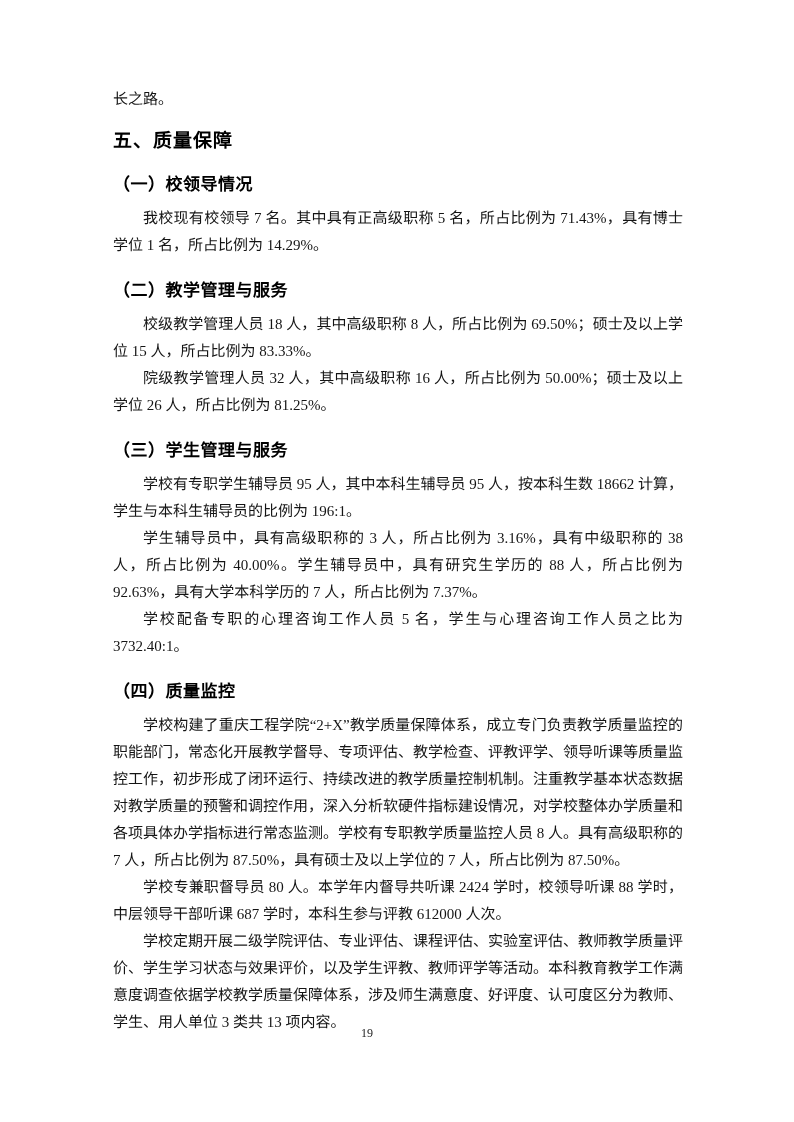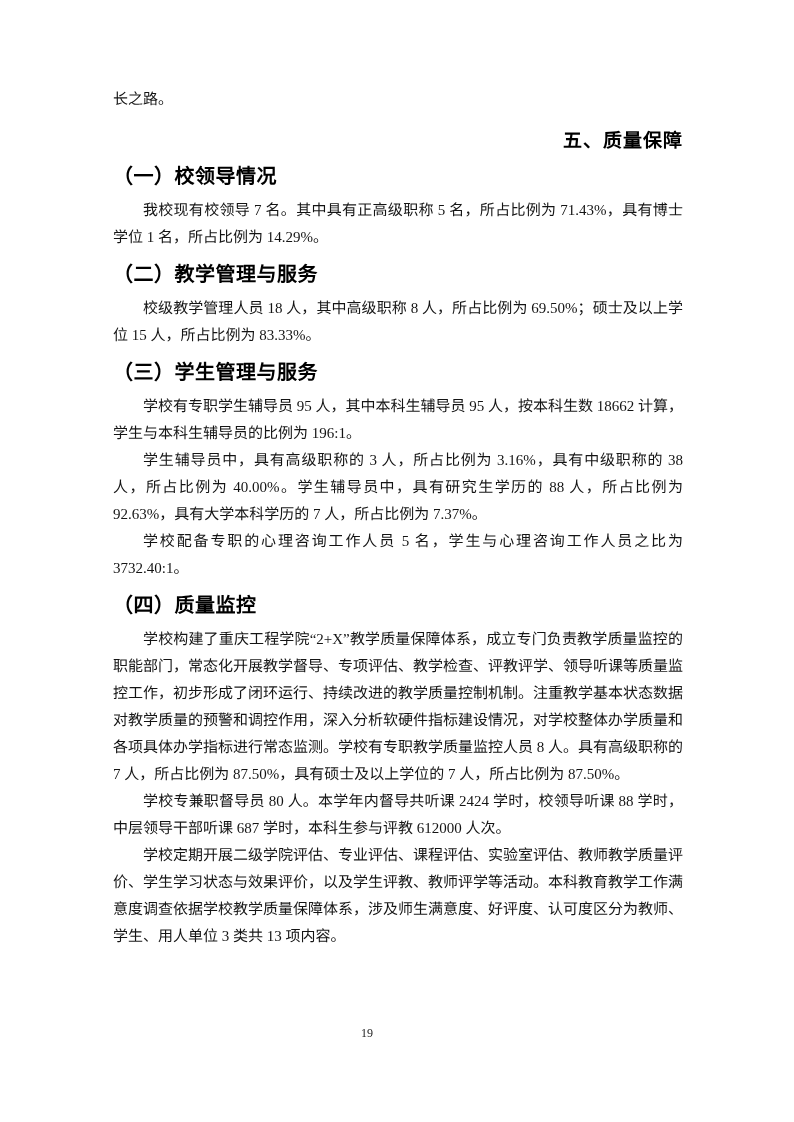--- a/index.html
+++ b/index.html
@@ -28,29 +28,28 @@
   }
   p.indent { text-indent: 2em; }
   h1.chapter {
     font-family: "Liberation Sans", "DejaVu Sans", sans-serif;
     font-weight: 700;
     font-size: 19px;
     line-height: 25px;
     color: #000000;
     margin: 15px 0 9px 0;
     letter-spacing: 1px;
-    text-align: right;
   }
   h2.section {
     font-family: "Liberation Sans", "DejaVu Sans", sans-serif;
     font-weight: 700;
-    font-size: 20px;
+    font-size: 17px;
     line-height: 23px;
     color: #000000;
-    margin: 12px 0 9px 0;
+    margin: 20px 0 9px 0;
     letter-spacing: 0.5px;
   }
   .page-footer {
     position: absolute;
     left: 0;
     top: 1026px;
     width: 734px;
     text-align: center;
     font-size: 12px;
     color: #222222;
@@ -65,20 +64,21 @@
 
     <p class="body-par">长之路。</p>
 
     <h1 class="chapter">五、质量保障</h1>
 
     <h2 class="section">（一）校领导情况</h2>
     <p class="body-par indent">我校现有校领导 7 名。其中具有正高级职称 5 名，所占比例为 71.43%，具有博士学位 1 名，所占比例为 14.29%。</p>
 
     <h2 class="section">（二）教学管理与服务</h2>
     <p class="body-par indent">校级教学管理人员 18 人，其中高级职称 8 人，所占比例为 69.50%；硕士及以上学位 15 人，所占比例为 83.33%。</p>
+    <p class="body-par indent">院级教学管理人员 32 人，其中高级职称 16 人，所占比例为 50.00%；硕士及以上学位 26 人，所占比例为 81.25%。</p>
 
     <h2 class="section">（三）学生管理与服务</h2>
     <p class="body-par indent">学校有专职学生辅导员 95 人，其中本科生辅导员 95 人，按本科生数 18662 计算，学生与本科生辅导员的比例为 196:1。</p>
     <p class="body-par indent">学生辅导员中，具有高级职称的 3 人，所占比例为 3.16%，具有中级职称的 38 人，所占比例为 40.00%。学生辅导员中，具有研究生学历的 88 人，所占比例为 92.63%，具有大学本科学历的 7 人，所占比例为 7.37%。</p>
     <p class="body-par indent">学校配备专职的心理咨询工作人员 5 名，学生与心理咨询工作人员之比为 3732.40:1。</p>
 
     <h2 class="section">（四）质量监控</h2>
     <p class="body-par indent">学校构建了重庆工程学院“2+X”教学质量保障体系，成立专门负责教学质量监控的职能部门，常态化开展教学督导、专项评估、教学检查、评教评学、领导听课等质量监控工作，初步形成了闭环运行、持续改进的教学质量控制机制。注重教学基本状态数据对教学质量的预警和调控作用，深入分析软硬件指标建设情况，对学校整体办学质量和各项具体办学指标进行常态监测。学校有专职教学质量监控人员 8 人。具有高级职称的 7 人，所占比例为 87.50%，具有硕士及以上学位的 7 人，所占比例为 87.50%。</p>
     <p class="body-par indent">学校专兼职督导员 80 人。本学年内督导共听课 2424 学时，校领导听课 88 学时，中层领导干部听课 687 学时，本科生参与评教 612000 人次。</p>
     <p class="body-par indent">学校定期开展二级学院评估、专业评估、课程评估、实验室评估、教师教学质量评价、学生学习状态与效果评价，以及学生评教、教师评学等活动。本科教育教学工作满意度调查依据学校教学质量保障体系，涉及师生满意度、好评度、认可度区分为教师、学生、用人单位 3 类共 13 项内容。</p>

